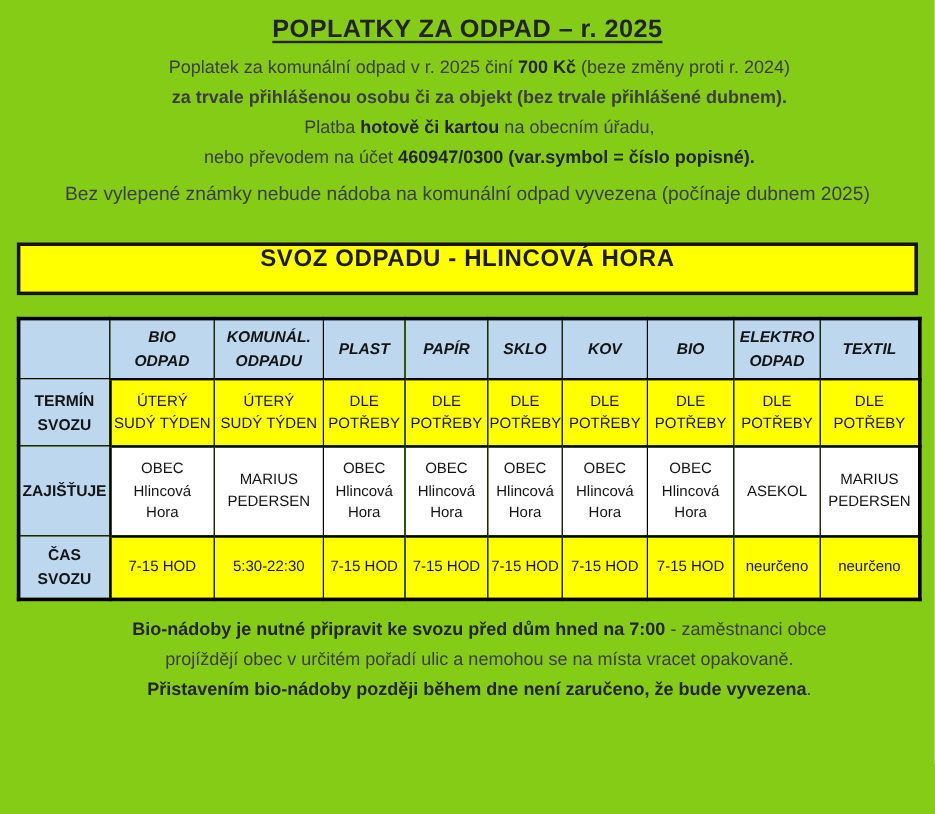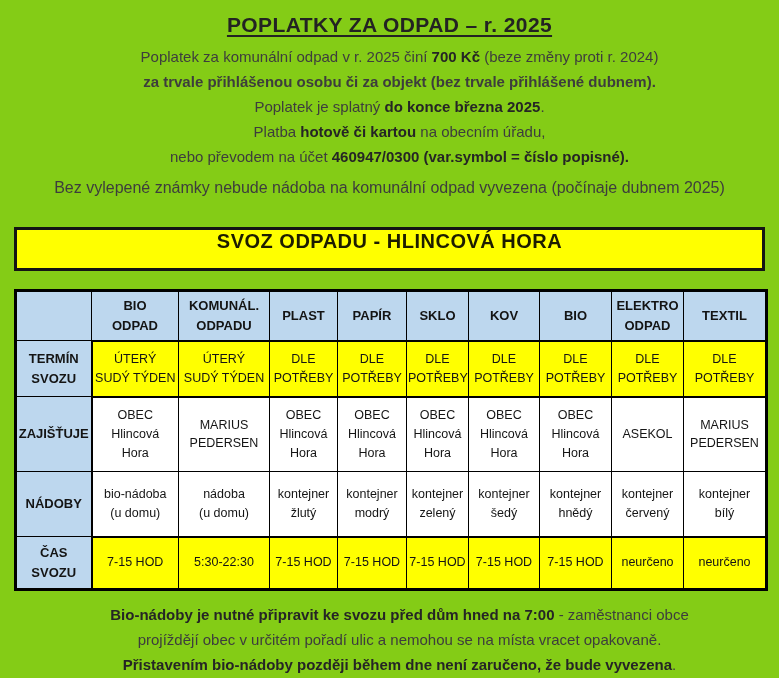--- a/index.html
+++ b/index.html
@@ -33,21 +33,21 @@
     font-size:20px;font-weight:600;color:#1c1c00;letter-spacing:0.5px;
   }
   .table-wrap{margin:18px 14px 0 14px;}
   table{border-collapse:collapse;table-layout:fixed;width:751px;border:3px solid var(--border-black);}
   td{
     border:1px solid var(--border-black);
     text-align:center;vertical-align:middle;
     font-size:12.5px;line-height:1.5;color:#141414;
     white-space:pre-line;padding:1px;overflow:hidden;
   }
-  tr.r-head{height:50px;}
+  tr.r-head{height:50px;font-style:italic;}
   tr.r-termin{height:56px;}
   tr.r-zajistuje{height:75px;}
   tr.r-nadoby{height:65px;}
   tr.r-cas{height:53px;}
   td.hc{background:var(--header-blue);font-weight:bold;font-size:13px;border-bottom:2.5px solid var(--border-black);}
   td.corner{background:var(--header-blue);border-bottom:1px solid var(--border-black);}
   td.lbl{background:var(--header-blue);font-weight:bold;font-size:13px;border-right:2.5px solid var(--border-black);}
   td.yc{background:var(--cell-yellow);border-top:2.5px solid var(--border-black);border-bottom:2.5px solid var(--border-black);}
   td.wc{background:#ffffff;}
   .footer{margin-top:11px;}
@@ -58,21 +58,20 @@
 
 <div class="page">
 
   <div class="title">
     <span>POPLATKY ZA ODPAD – r. 2025</span>
   </div>
 
   <div class="intro">
     <p><span>Poplatek za komunální odpad v r. 2025 činí </span><span class="b">700 Kč</span><span> (beze změny proti r. 2024)</span></p>
     <p class="b">za trvale přihlášenou osobu či za objekt (bez trvale přihlášené dubnem).</p>
-    <p><span>Poplatek je splatný </span><span class="b">do konce března 2025</span><span>.</span></p>
     <p><span>Platba </span><span class="b">hotově či kartou</span><span> na obecním úřadu,</span></p>
     <p><span>nebo převodem na účet </span><span class="b">460947/0300</span><span> </span><span class="b">(var.symbol = číslo popisné).</span></p>
   </div>
 
   <div class="notice">Bez vylepené známky nebude nádoba na komunální odpad vyvezena (počínaje dubnem 2025)</div>
 
   <div class="banner">
     <span>SVOZ ODPADU - HLINCOVÁ HORA</span>
   </div>
 
@@ -147,41 +146,20 @@
         <td class="wc">OBEC
 Hlincová
 Hora</td>
         <td class="wc">OBEC
 Hlincová
 Hora</td>
         <td class="wc">ASEKOL</td>
         <td class="wc">MARIUS
 PEDERSEN</td>
       </tr>
-      <tr class="r-nadoby">
-        <td class="lbl">NÁDOBY</td>
-        <td class="wc">bio-nádoba
-(u domu)</td>
-        <td class="wc">nádoba
-(u domu)</td>
-        <td class="wc">kontejner
-žlutý</td>
-        <td class="wc">kontejner
-modrý</td>
-        <td class="wc">kontejner
-zelený</td>
-        <td class="wc">kontejner
-šedý</td>
-        <td class="wc">kontejner
-hnědý</td>
-        <td class="wc">kontejner
-červený</td>
-        <td class="wc">kontejner
-bílý</td>
-      </tr>
       <tr class="r-cas">
         <td class="lbl">ČAS
 SVOZU</td>
         <td class="yc">7-15 HOD</td>
         <td class="yc">5:30-22:30</td>
         <td class="yc">7-15 HOD</td>
         <td class="yc">7-15 HOD</td>
         <td class="yc">7-15 HOD</td>
         <td class="yc">7-15 HOD</td>
         <td class="yc">7-15 HOD</td>

